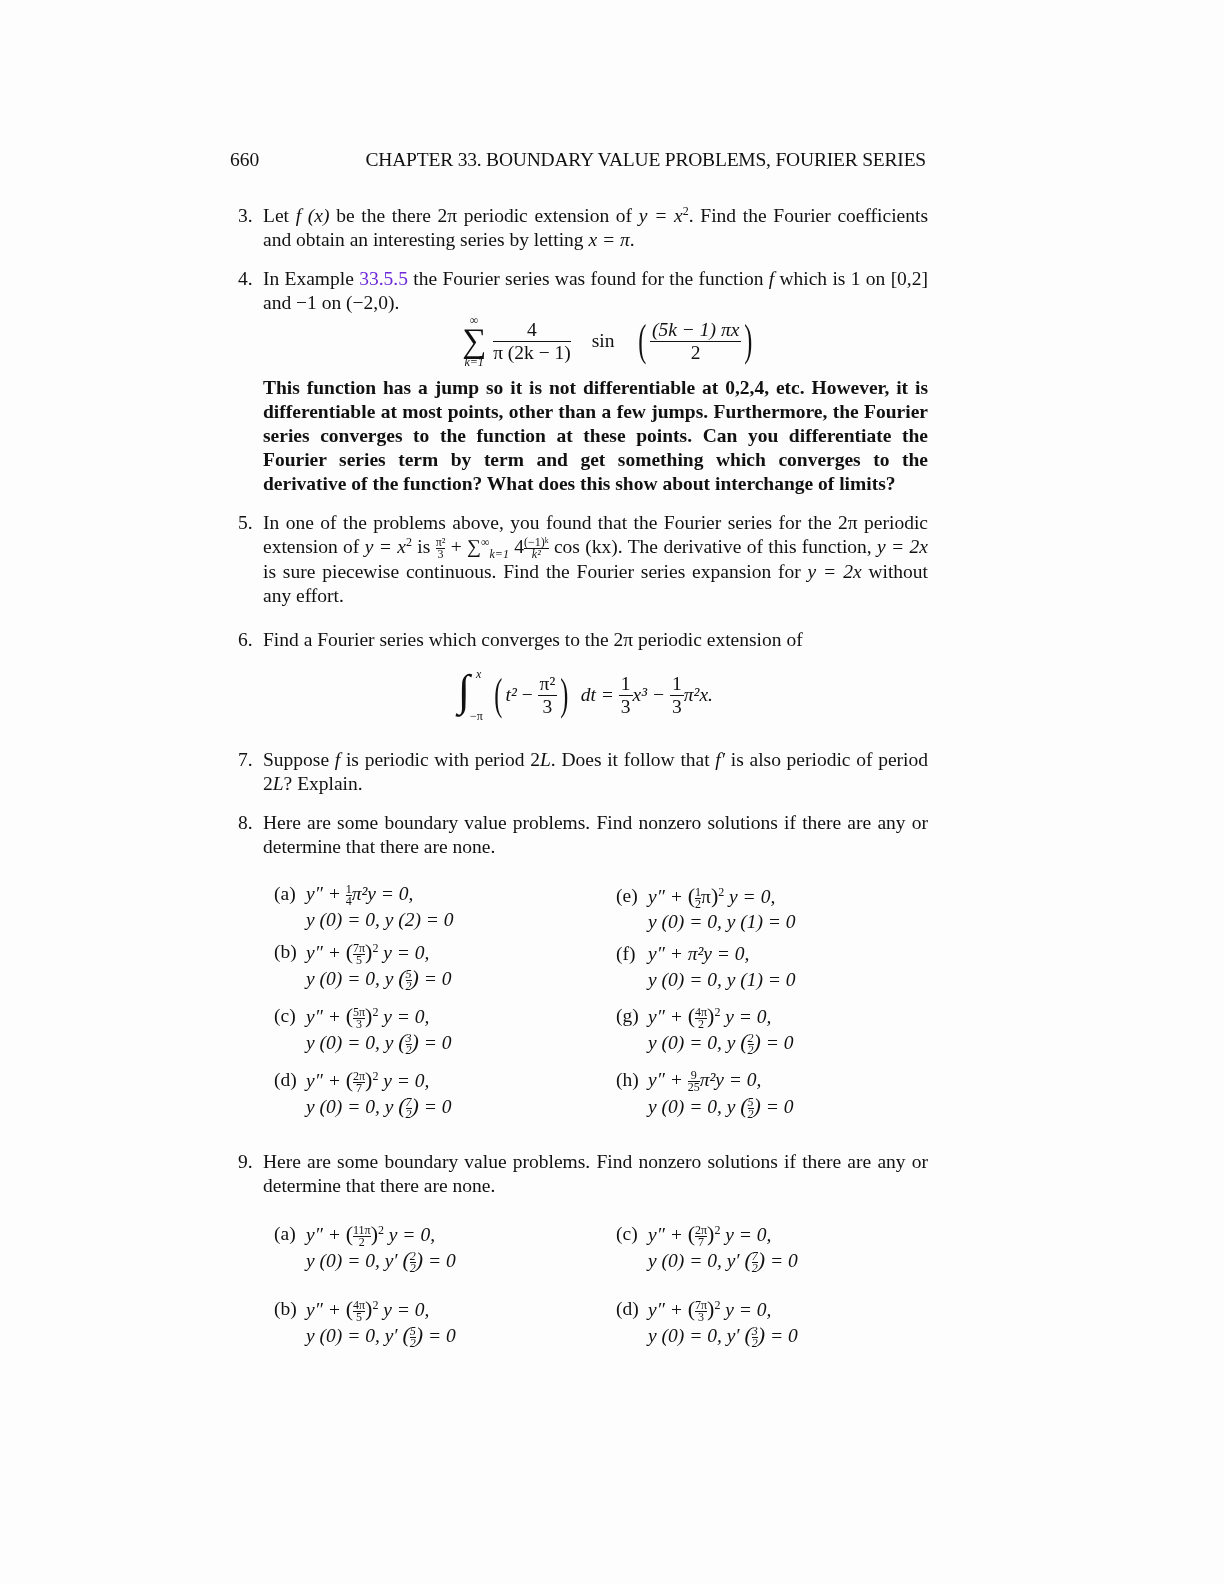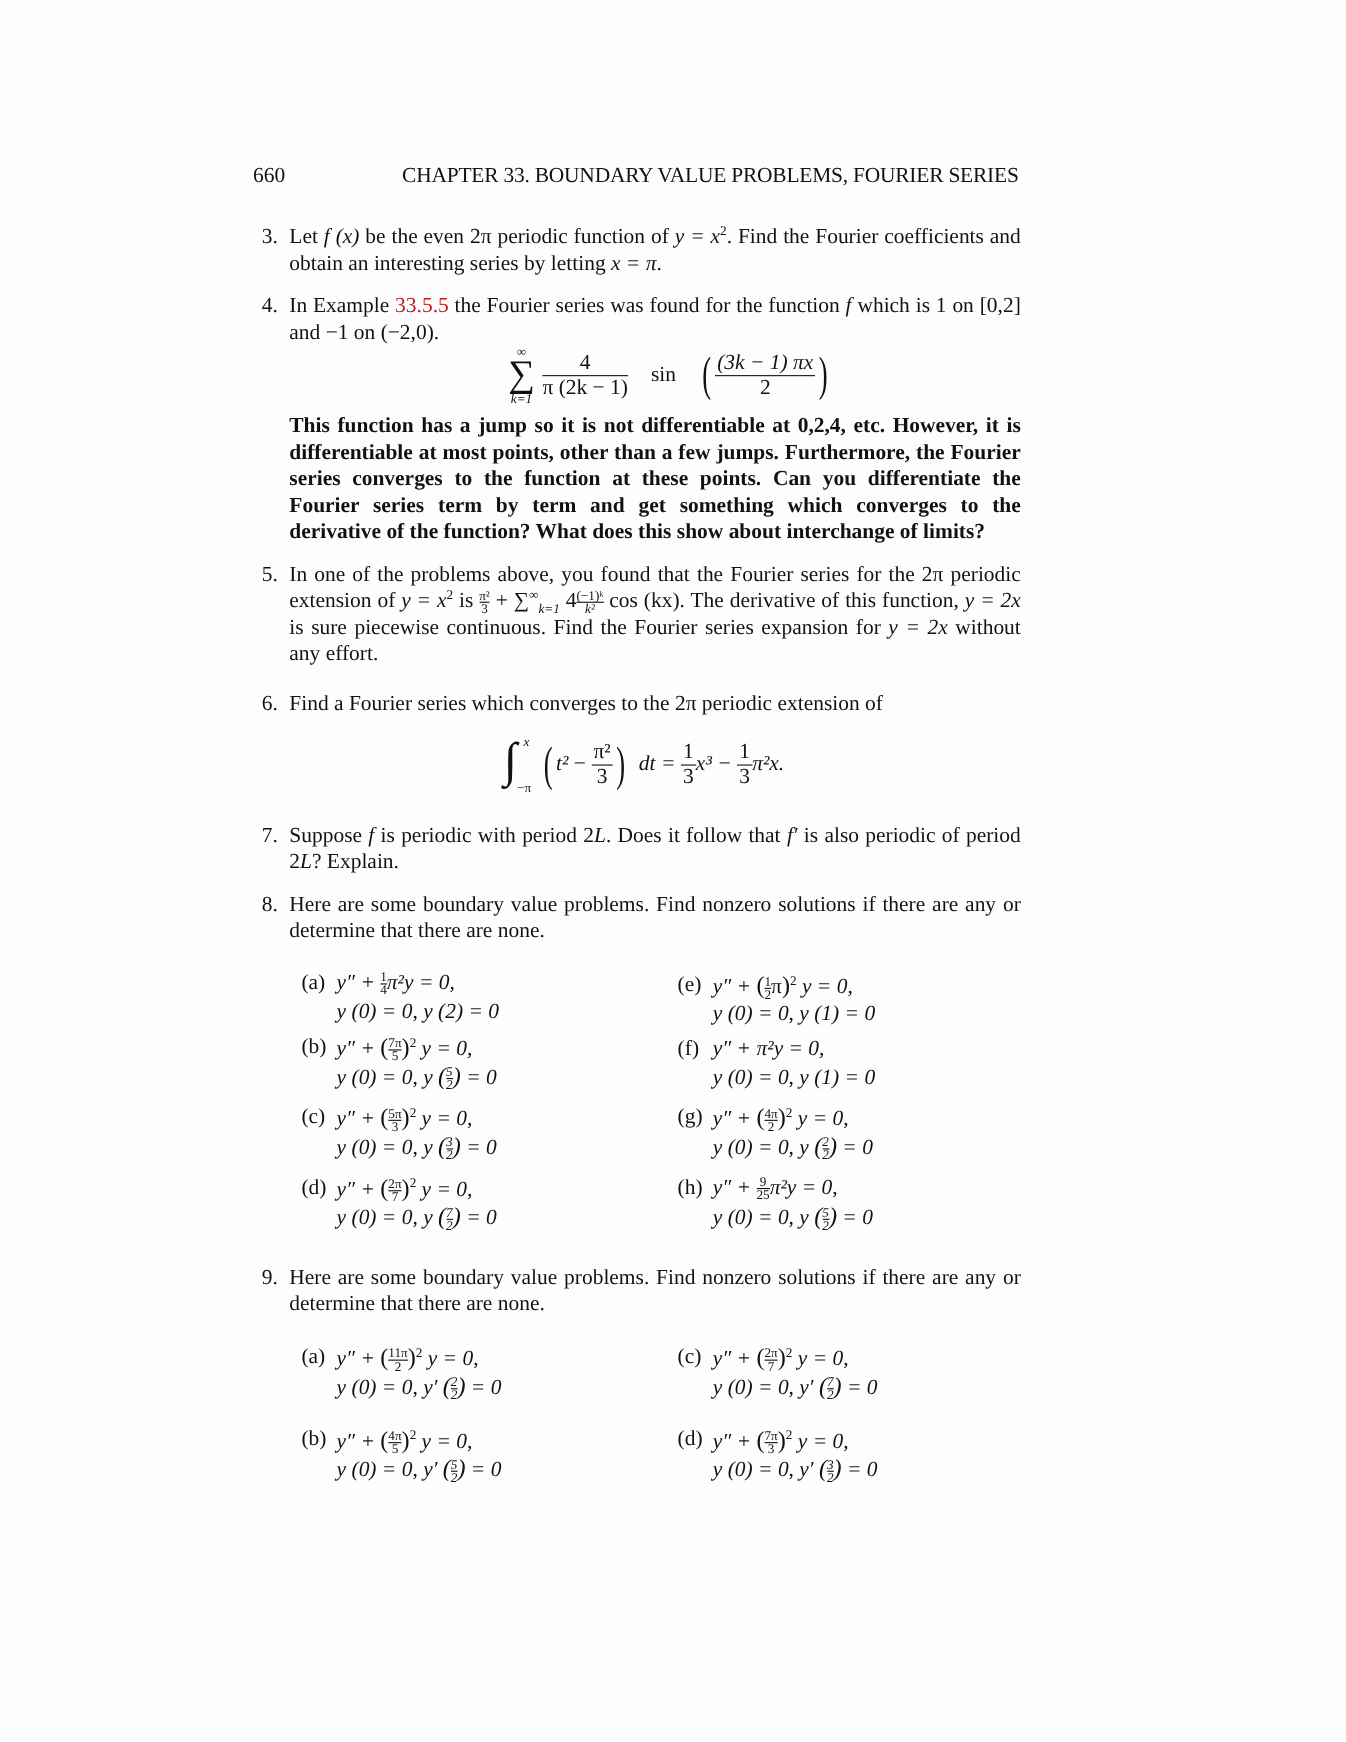--- a/index.html
+++ b/index.html
@@ -3,21 +3,21 @@
 <meta charset="utf-8">
 <style>
   html, body { margin: 0; padding: 0; background: #fdfdfd; }
   body {
     width: 1224px; height: 1584px; position: relative; overflow: hidden;
     font-family: "Liberation Serif", "DejaVu Serif", serif;
     color: #111; font-size: 19.5px; line-height: 24px;
   }
   .abs { position: absolute; }
   i, .it { font-style: italic; }
-  .link { color: #b91c1c; }
+  .link { color: #6d28d9; }
   .hdr { top: 148px; left: 214px; width: 712px; font-size: 19.5px; }
   .hdr .pg { position: absolute; left: 16px; }
   .hdr .ch { position: absolute; right: 0; letter-spacing: -0.2px; font-family: Liberation Serif, serif; }
   .prob { position: absolute; left: 238px; width: 690px; text-align: justify; }
   .prob .num { position: absolute; left: 0; top: 0; }
   .prob .body { margin-left: 25px; }
   .frac { display: inline-block; vertical-align: middle; text-align: center; }
   .frac > span { display: block; line-height: 1.1; }
   .frac .n { border-bottom: 1px solid #111; padding: 0 2px; }
   .sfrac { display: inline-block; vertical-align: middle; text-align: center; font-size: 12px; line-height: 11px; }
@@ -38,40 +38,40 @@
 </head>
 <body>
 
 <div class="abs hdr">
   <span class="pg">660</span>
   <span class="ch">CHAPTER 33.  BOUNDARY VALUE PROBLEMS, FOURIER SERIES</span>
 </div>
 
 <div class="prob" style="top:204px;">
   <span class="num">3.</span>
-  <div class="body"><span>Let </span><i>f (x)</i><span> be the even 2π periodic function of </span><i>y = x</i><sup>2</sup><span>. Find the Fourier coefficients and obtain an interesting series by letting </span><i>x = π</i><span>.</span></div>
+  <div class="body"><span>Let </span><i>f (x)</i><span> be the there 2π periodic extension of </span><i>y = x</i><sup>2</sup><span>. Find the Fourier coefficients and obtain an interesting series by letting </span><i>x = π</i><span>.</span></div>
 </div>
 
 <div class="prob" style="top:267px;">
   <span class="num">4.</span>
   <div class="body"><span>In Example </span><span class="link">33.5.5</span><span> the Fourier series was found for the function </span><i>f</i><span> which is 1 on [0,2] and −1 on (−2,0).</span></div>
 </div>
 <div class="dmath" style="top:314px; left:462px;">
   <span class="sum">
     <span class="lim">∞</span>
     <span class="s">∑</span>
     <span class="lim" style="font-style:italic">k=1</span>
   </span>
   <span class="frac" style="margin-left:2px;">
     <span class="n">4</span>
     <span class="d">π (2k − 1)</span>
   </span>
   <span style="vertical-align:middle; margin:0 16px;">sin</span>
   <span class="big">(</span><span class="frac">
-    <span class="n it">(3k − 1) πx</span>
+    <span class="n it">(5k − 1) πx</span>
     <span class="d">2</span>
   </span><span class="big">)</span>
 </div>
 <div class="prob" style="top:376px;font-weight:bold;">
   <div class="body">This function has a jump so it is not differentiable at 0,2,4, etc.  However, it is differentiable at most points, other than a few jumps.  Furthermore, the Fourier series converges to the function at these points.  Can you differentiate the Fourier series term by term and get something which converges to the derivative of the function? What does this show about interchange of limits?</div>
 </div>
 
 <div class="prob" style="top:511px;">
   <span class="num">5.</span>
   <div class="body"><span>In one of the problems above, you found that the Fourier series for the 2π periodic extension of </span><i>y = x</i><sup>2</sup><span> is </span><span class="sfrac"><span class="n">π²</span><span>3</span></span><span> + ∑</span><sup>∞</sup><sub class="it">k=1</sub><span> 4</span><span class="sfrac"><span class="n">(−1)ᵏ</span><span class="it">k²</span></span><span> cos (kx)</span><span>. The derivative of this function, </span><i>y = 2x</i><span> is sure piecewise continuous. Find the Fourier series expansion for </span><i>y = 2x</i><span> without any effort.</span></div>

